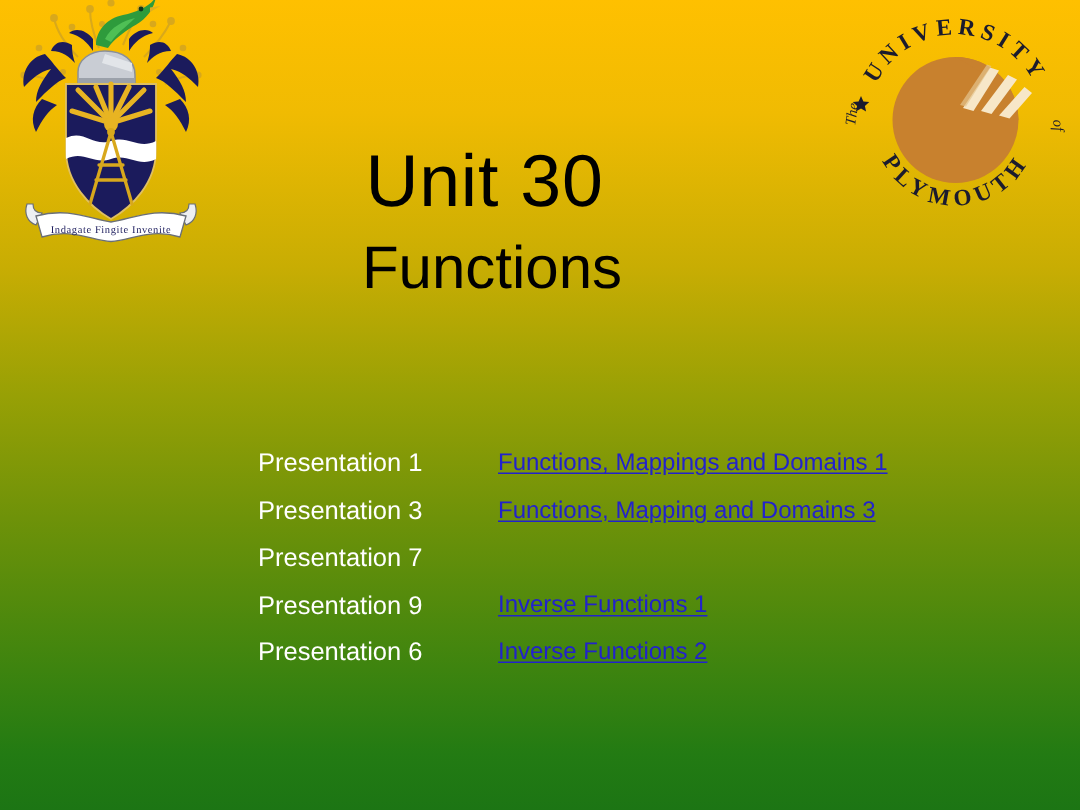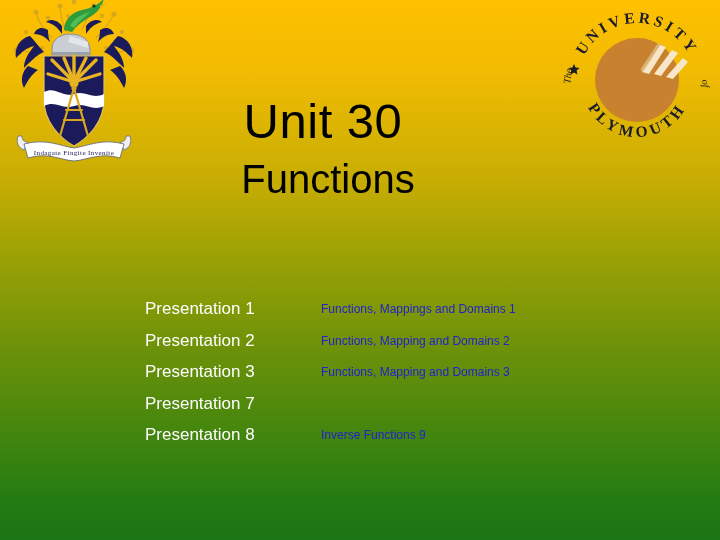--- a/index.html
+++ b/index.html
@@ -77,37 +77,39 @@
   
   #list {
     position: absolute;
     left: 145px;
     top: 298px;
     width: 520px;
   }
   .row {
     position: relative;
     height: 31.5px;
+    margin-left: 27px;
   }
   .row-label {
     position: absolute;
     left: 0;
     top: 0;
     color: #FFFFFF;
     font-size: 17px;
     line-height: 22px;
     white-space: nowrap;
   }
   .row-link {
     position: absolute;
-    left: 176px;
+    left: 160px;
     top: 0;
     color: #2222CC;
-    font-size: 12px;
+    font-size: 16px;
     line-height: 22px;
+    text-decoration: underline;
     text-underline-offset: 2px;
     white-space: nowrap;
     cursor: pointer;
   }
 </style>
 </head>
 <body>
 
 <div id="slide">
 
@@ -233,34 +235,34 @@
   <div id="title">Unit 30</div>
   <div id="subtitle">Functions</div>
 
   <div id="list">
 
     <div class="row">
       <span class="row-label">Presentation 1</span>
       <span class="row-link">Functions, Mappings and Domains 1</span>
     </div>
 
-    <div class="row">
-      <span class="row-label">Presentation 2</span>
-      <span class="row-link">Functions, Mapping and Domains 2</span>
-    </div>
 
     <div class="row">
       <span class="row-label">Presentation 3</span>
       <span class="row-link">Functions, Mapping and Domains 3</span>
     </div>
 
     <div class="row">
       <span class="row-label">Presentation 7</span>
     </div>
 
     <div class="row">
-      <span class="row-label">Presentation 8</span>
-      <span class="row-link">Inverse Functions 9</span>
-    </div>
-
+      <span class="row-label">Presentation 9</span>
+      <span class="row-link">Inverse Functions 1</span>
+    </div>
+
+    <div class="row">
+      <span class="row-label">Presentation 6</span>
+      <span class="row-link">Inverse Functions 2</span>
+    </div>
 
   </div>
 </div>
 
 </body></html>

